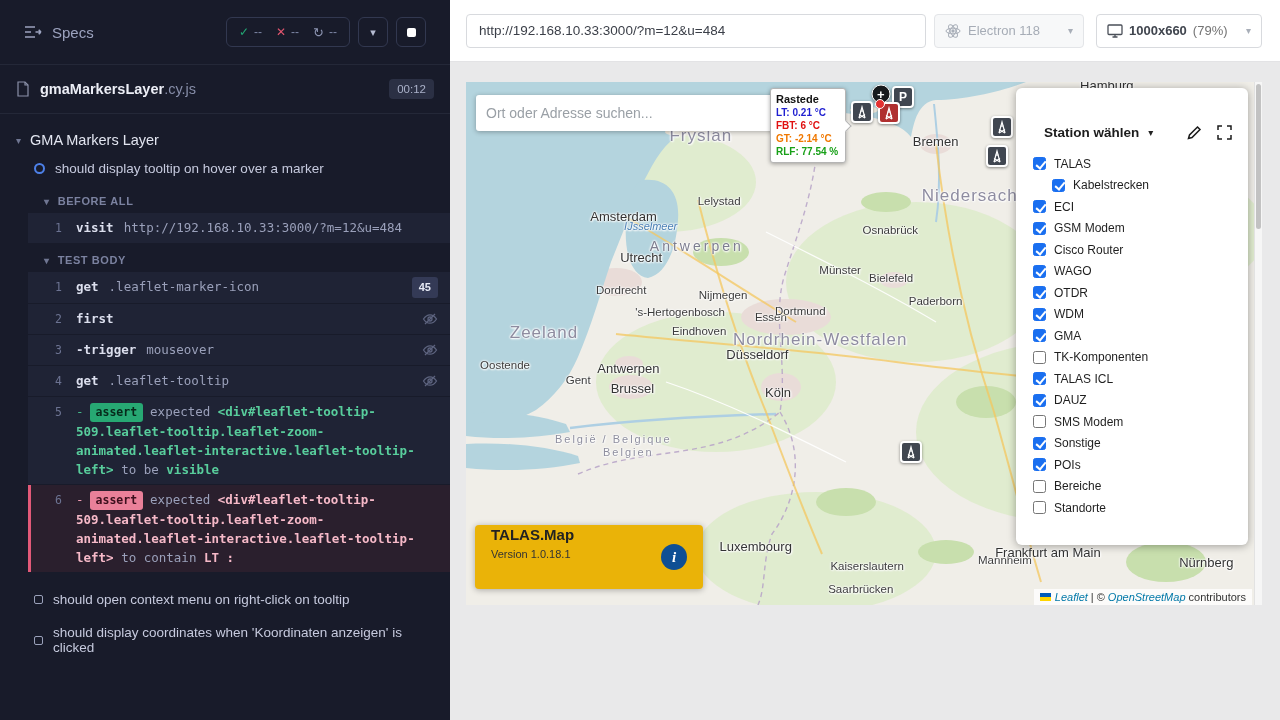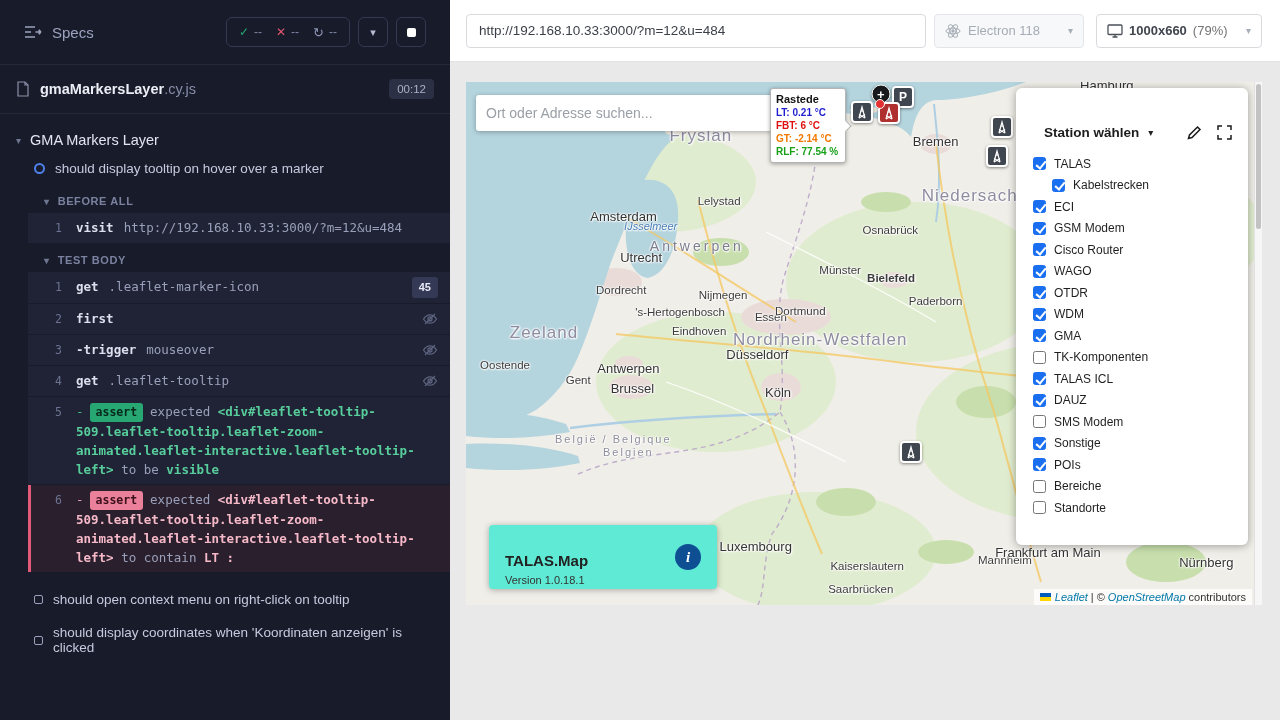--- a/index.html
+++ b/index.html
@@ -93,22 +93,22 @@
   .panel-icons { margin-left:auto; display:flex; gap:15px; align-items:center; }
   .panel-icons span { display:flex; cursor:pointer; }
   .station-list { margin-top:13px; padding-left:17px; }
   .station-item { display:flex; align-items:center; gap:8px; height:21.5px; cursor:pointer; }
   .station-item.indent { margin-left:19px; }
   .station-label { font-size:12px; color:#1f1f1f; }
   .cb { width:13px; height:13px; border-radius:2.5px; position:relative; flex-shrink:0; border:1px solid #767676; background:#fff; }
   .cb.checked { background:#1a6ff0; border-color:#1a6ff0; }
   .cb.checked::after { content:''; position:absolute; left:3.5px; top:0.5px; width:4px; height:8px;
     border:solid #fff; border-width:0 2px 2px 0; transform:rotate(40deg); }
-  .version-card { position:absolute; left:23px; top:443px; width:228px; height:64px; background:#5eead4; border-radius:4px;
-    box-shadow:0 1px 6px rgba(0,0,0,.3); z-index:7; padding:27px 16px; }
+  .version-card { position:absolute; left:9px; top:443px; width:228px; height:64px; background:#eab308; border-radius:4px;
+    box-shadow:0 1px 6px rgba(0,0,0,.3); z-index:7; padding:1px 16px; }
   .vc-title { font-size:15px; font-weight:700; color:#222; }
   .vc-version { font-size:11px; color:#333; margin-top:5px; }
   .info-icon { position:absolute; right:16px; top:19px; width:26px; height:26px; border-radius:50%; background:#0e4f94;
     color:#fff; display:flex; align-items:center; justify-content:center; font-family:"Liberation Serif",serif;
     font-style:italic; font-weight:700; font-size:15px; cursor:pointer; }
   .attribution { position:absolute; right:10px; bottom:0; background:rgba(255,255,255,.78); padding:2px 6px; font-size:11px;
     color:#333; z-index:8; display:flex; align-items:center; }
   .attribution a { color:#0078A8; text-decoration:none;font-style:italic; }
   .attr-sep { margin:0 3px; }
   .attr-suffix { margin-left:3px; }
@@ -353,21 +353,21 @@
             <span class="map-label town" style="left: 29.3%; top: 47.7%;">Eindhoven</span>
             <span class="map-label region" style="left: 9.8%; top: 48%;">Zeeland</span>
             <span class="map-label town" style="left: 4.9%; top: 54.2%;">Oostende</span>
             <span class="map-label town" style="left: 14.1%; top: 57%;">Gent</span>
             <span class="map-label city" style="left: 20.4%; top: 54.7%;">Antwerpen</span>
             <span class="map-label city" style="left: 20.9%; top: 58.6%;">Brussel</span>
             <span class="map-label country2" style="left: 18.5%; top: 68.3%;">België / Belgique</span>
             <span class="map-label country2" style="left: 20.4%; top: 70.8%;">Belgien</span>
             <span class="map-label town" style="left: 47%; top: 35.9%;">Münster</span>
             <span class="map-label town" style="left: 53.3%; top: 28.3%;">Osnabrück</span>
-            <span class="map-label town" style="left: 53.4%; top: 37.5%; font-weight: bold;">Bielefeld</span>
+            <span class="map-label town" style="left: 53.4%; top: 37.5%;">Bielefeld</span>
             <span class="map-label town" style="left: 59%; top: 41.9%;">Paderborn</span>
             <span class="map-label town" style="left: 38.3%; top: 44.9%;">Essen</span>
             <span class="map-label town" style="left: 42%; top: 43.8%;">Dortmund</span>
             <span class="map-label city" style="left: 36.6%; top: 52%;">Düsseldorf</span>
             <span class="map-label city" style="left: 39.2%; top: 59.3%;">Köln</span>
             <span class="map-label region" style="left: 44.5%; top: 49.3%;">Nordrhein-Westfalen</span>
             <span class="map-label city" style="left: 36.4%; top: 88.7%;">Luxembourg</span>
             <span class="map-label town" style="left: 50.4%; top: 92.5%;">Kaiserslautern</span>
             <span class="map-label town" style="left: 49.6%; top: 97%;">Saarbrücken</span>
             <span class="map-label town" style="left: 67.7%; top: 91.4%;">Mannheim</span>

